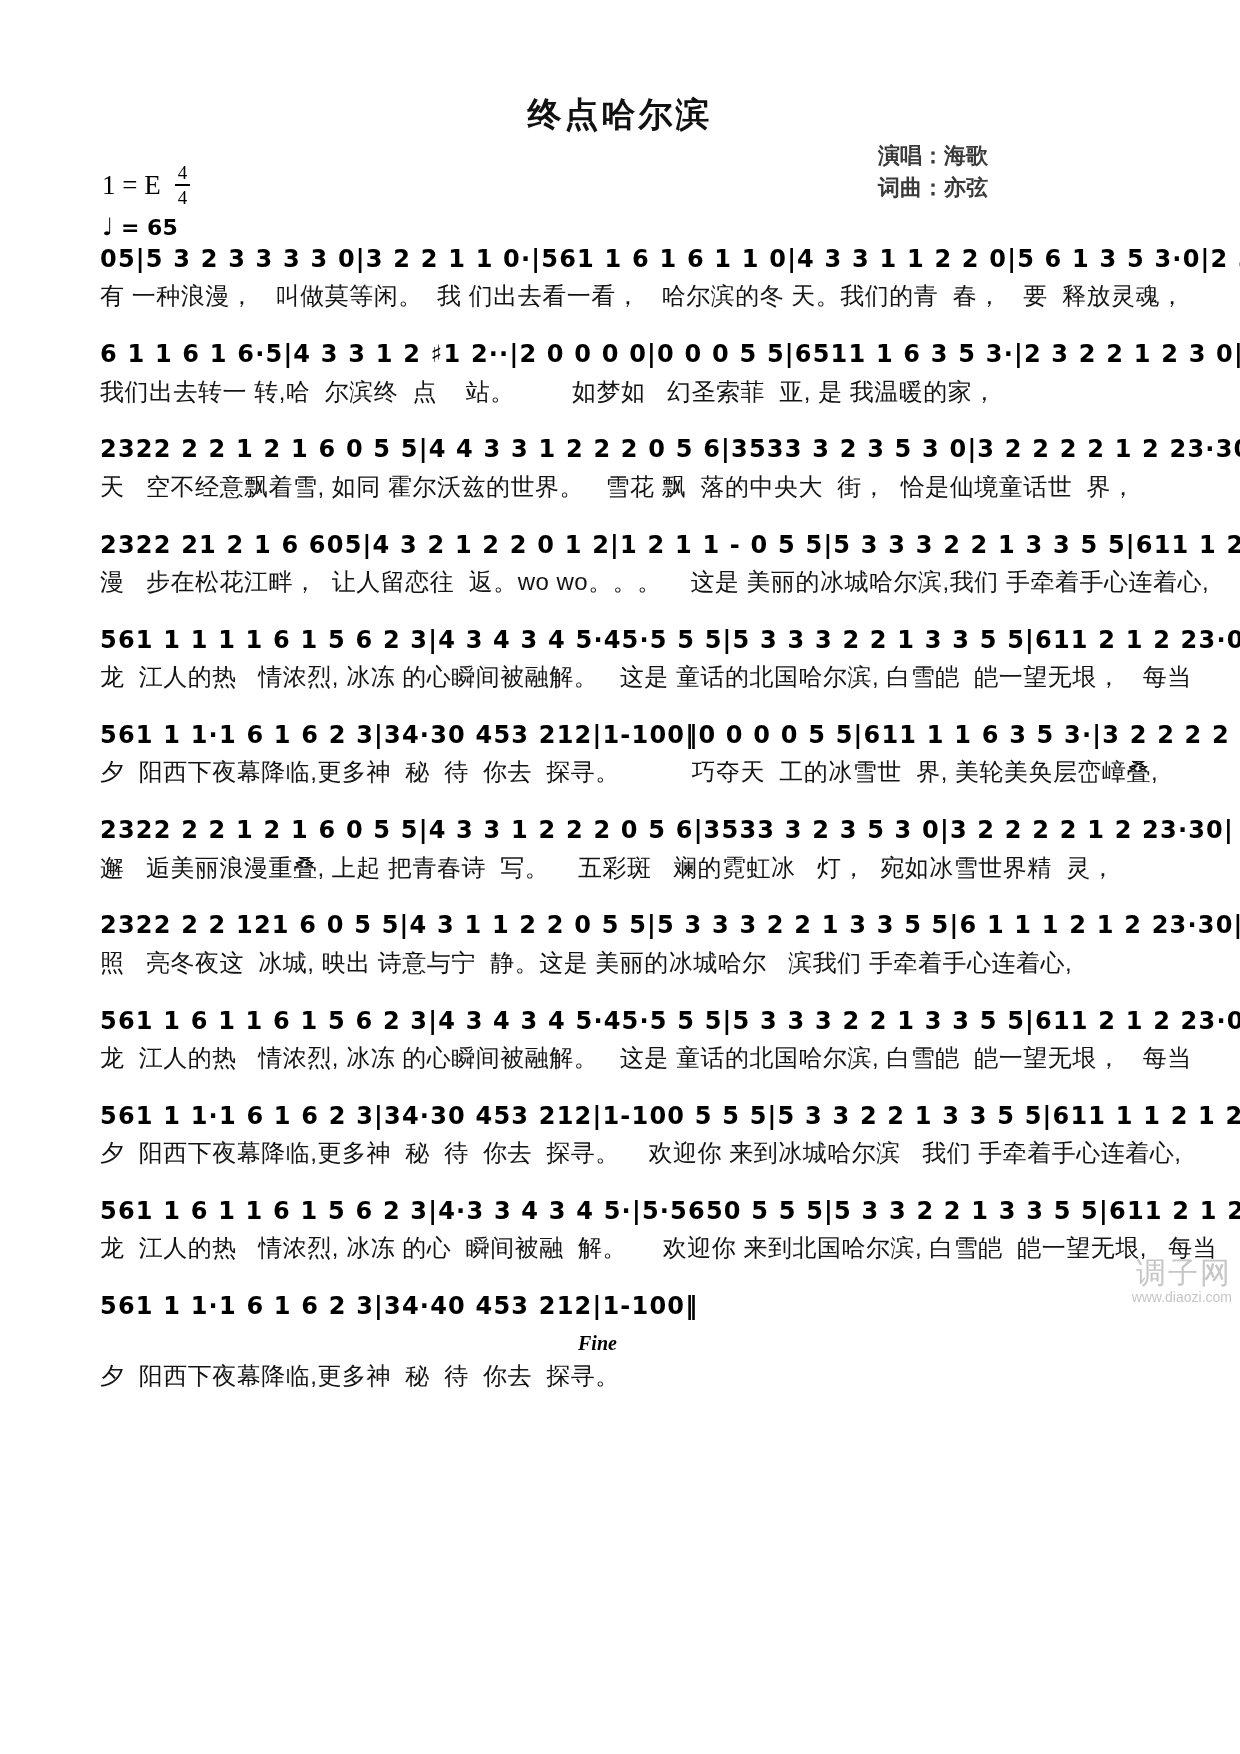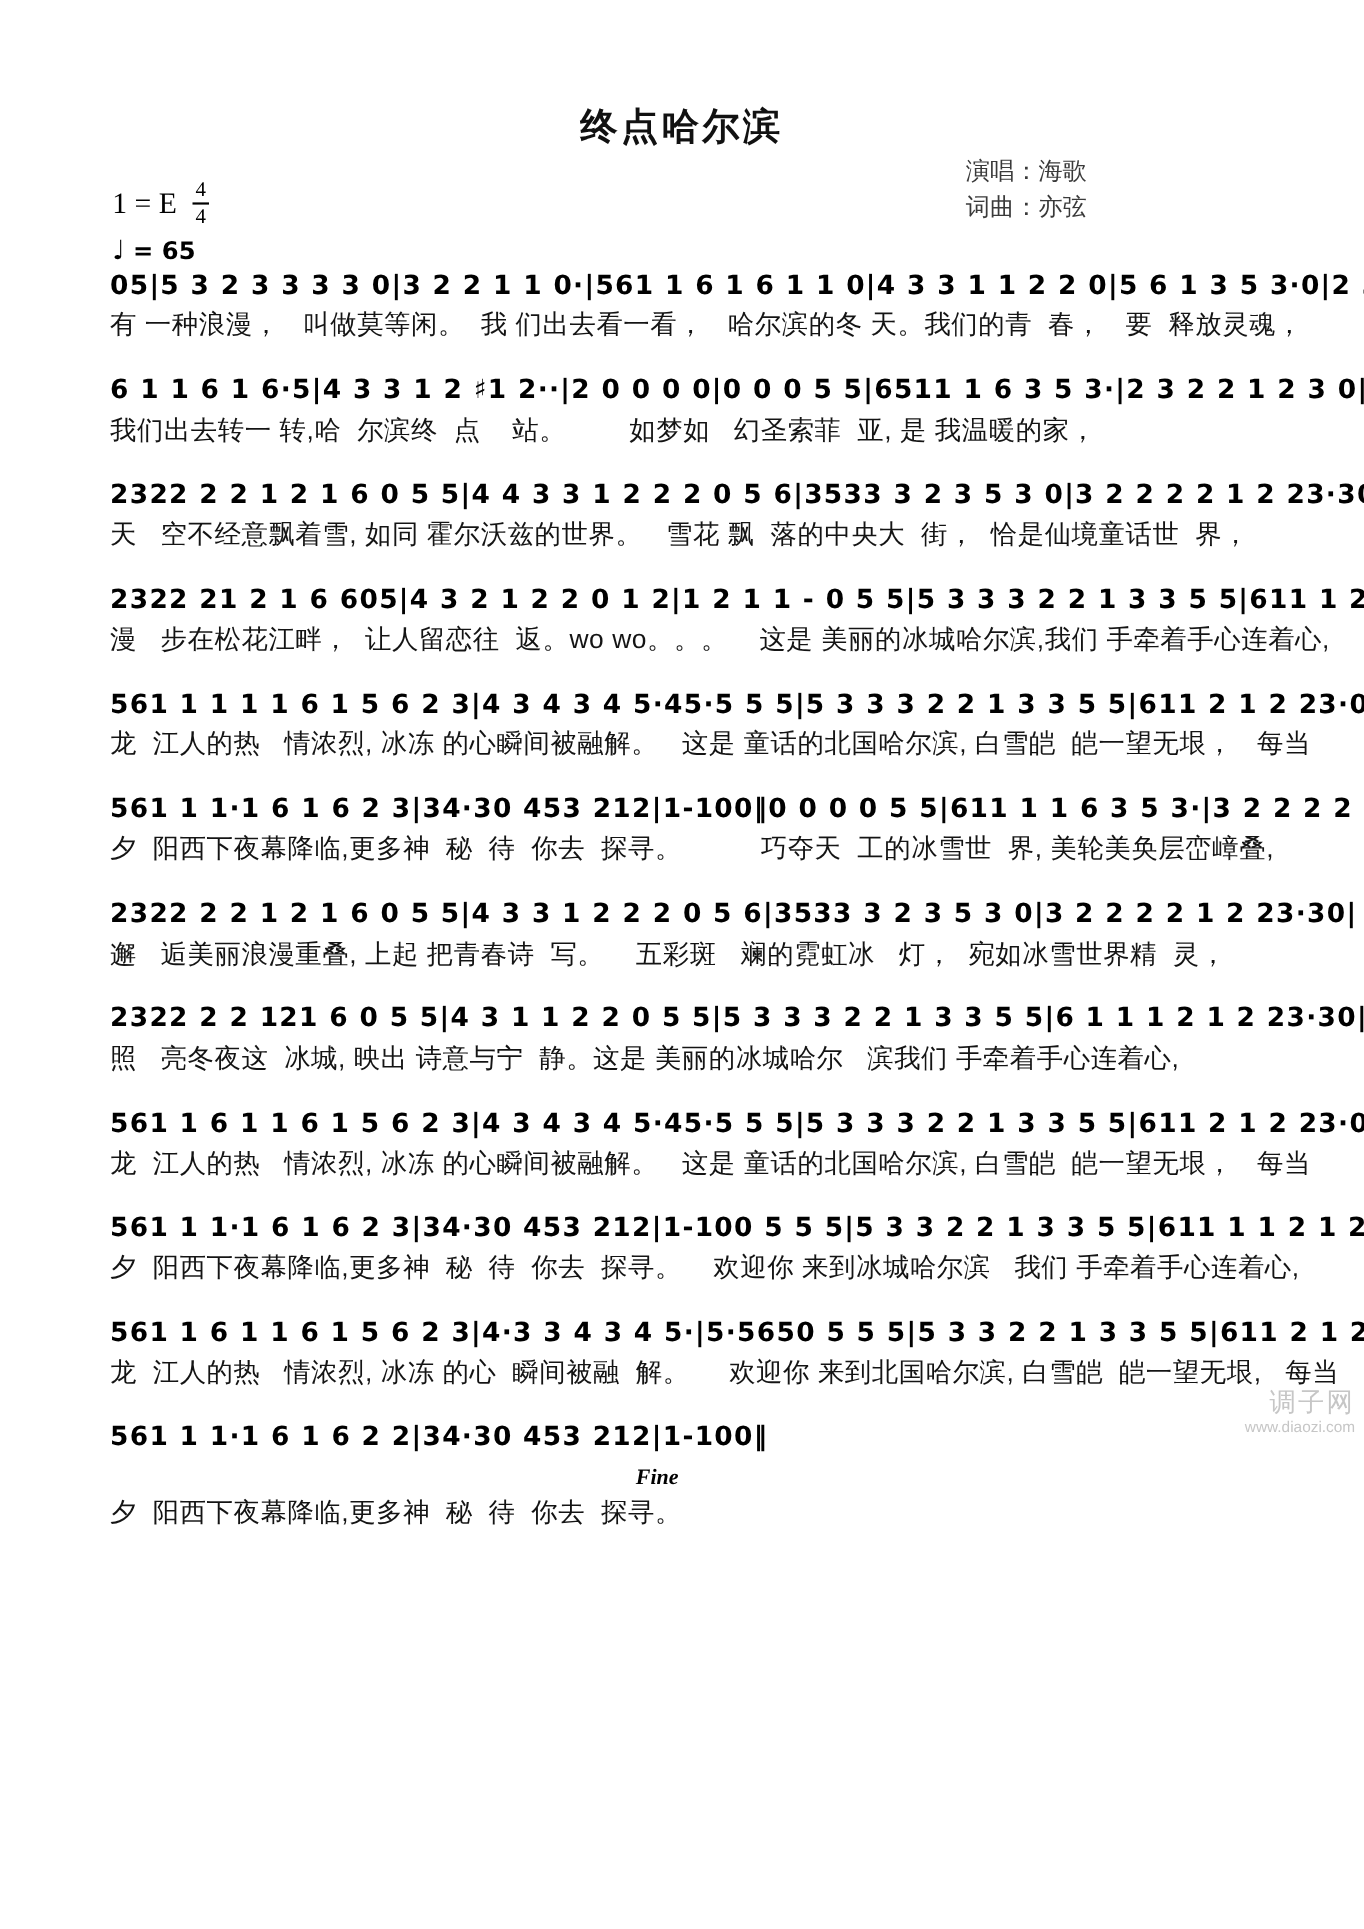--- a/index.html
+++ b/index.html
@@ -1,33 +1,33 @@
 <!DOCTYPE html>
 <html><head>
 <meta charset="utf-8">
 <style>
   html,body{margin:0;padding:0;background:#fff;}
   body{width:1240px;height:1754px;font-family:"Liberation Sans",sans-serif;color:#000;position:relative;overflow:hidden;}
   .page{position:relative;width:1240px;height:1314px;background:#ffffff;}
   .title{padding-top:92px;text-align:center;font-size:34px;font-weight:bold;letter-spacing:3px;color:#111;}
-  .credits{position:absolute;top:140px;right:252px;font-size:22px;font-weight:normal;color:#3a3a3a;line-height:1.45;text-align:left;}
+  .credits{position:absolute;top:140px;right:252px;font-size:22px;font-weight:bold;color:#3a3a3a;line-height:1.45;text-align:left;}
   .keyblock{position:absolute;top:163px;left:102px;}
   .keyrow{display:flex;align-items:center;font-family:"Liberation Serif",serif;font-weight:normal;font-size:27px;}
   .fraction{display:inline-flex;flex-direction:column;align-items:center;margin-left:14px;font-size:19px;line-height:1;}
   .fraction .num{padding:0 3px 2px 3px;border-bottom:2px solid #000;}
   .fraction .den{padding-top:2px;}
   .temporow{font-size:22px;font-weight:bold;margin-top:6px;font-family:"DejaVu Sans",sans-serif;}
   .temporow .noteglyph{font-size:24px;}
   .score{position:absolute;top:243px;left:100px;right:40px;}
   .system{margin-bottom:27px;}
   .notes{font-family:"DejaVu Sans",sans-serif;font-weight:bold;font-size:24px;letter-spacing:1.2px;white-space:pre;line-height:1.35;color:#000;}
   .lyrics{font-size:24px;margin-top:7px;white-space:pre;color:#141414;letter-spacing:0.5px;line-height:1.2;}
   .fine{font-family:"Liberation Serif",serif;font-style:italic;font-weight:bold;font-size:20px;margin:10px 0 2px 478px;color:#000;}
   .watermark{position:absolute;right:8px;bottom:8px;text-align:right;color:#c6c6c6;}
-  .watermark .site{font-size:24px;letter-spacing:2px;line-height:1.1;}
+  .watermark .site{font-size:30px;letter-spacing:2px;line-height:1.1;}
   .watermark .url{font-size:14px;line-height:1.2;}
 </style>
 </head>
 <body>
 
 <div class="page">
 
   <div class="title">终点哈尔滨</div>
 
   <div class="credits">
@@ -100,21 +100,21 @@
       <div class="notes">561 1 1·1 6 1 6 2 3|34·30 453 212|1-100 5 5 5|5 3 3 2 2 1 3 3 5 5|611 1 1 2 1 2 23·30|</div>
       <div class="lyrics">夕  阳西下夜幕降临,更多神  秘  待  你去  探寻。    欢迎你 来到冰城哈尔滨   我们 手牵着手心连着心,</div>
     </div>
 
     <div class="system">
       <div class="notes">561 1 6 1 1 6 1 5 6 2 3|4·3 3 4 3 4 5·|5·5650 5 5 5|5 3 3 2 2 1 3 3 5 5|611 2 1 2 23·0 5 5|</div>
       <div class="lyrics">龙  江人的热   情浓烈, 冰冻 的心  瞬间被融  解。     欢迎你 来到北国哈尔滨, 白雪皑  皑一望无垠,   每当</div>
     </div>
 
     <div class="system">
-      <div class="notes">561 1 1·1 6 1 6 2 2|34·30 453 212|1-100‖</div>
+      <div class="notes">561 1 1·1 6 1 6 2 3|34·40 453 212|1-100‖</div>
       <div class="fine">Fine</div>
       <div class="lyrics">夕  阳西下夜幕降临,更多神  秘  待  你去  探寻。</div>
     </div>
 
   </div>
 
   <div class="watermark">
     <div class="site">调子网</div>
     <div class="url">www.diaozi.com</div>
   </div>

